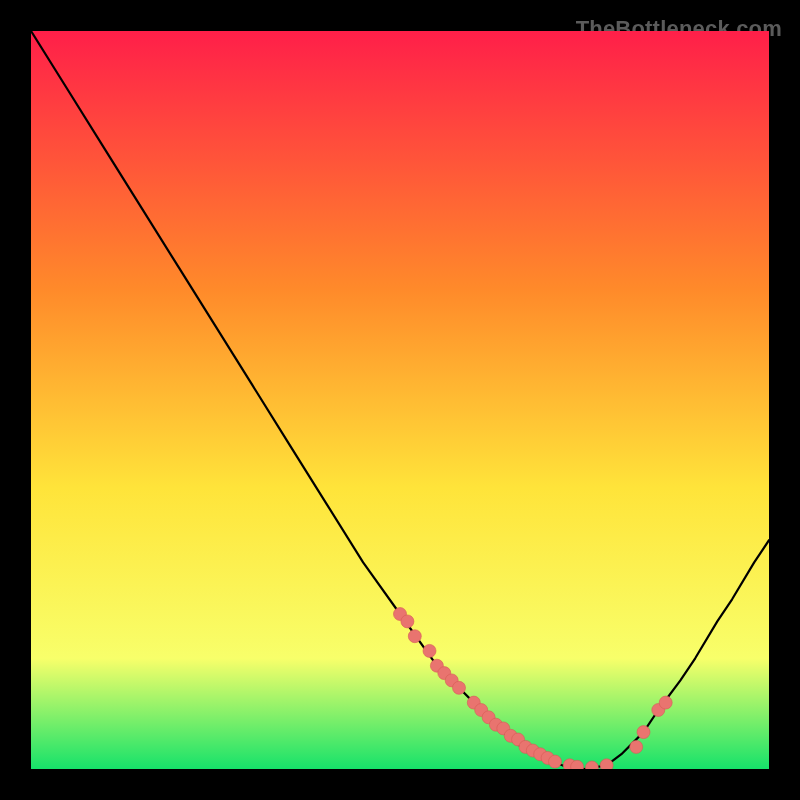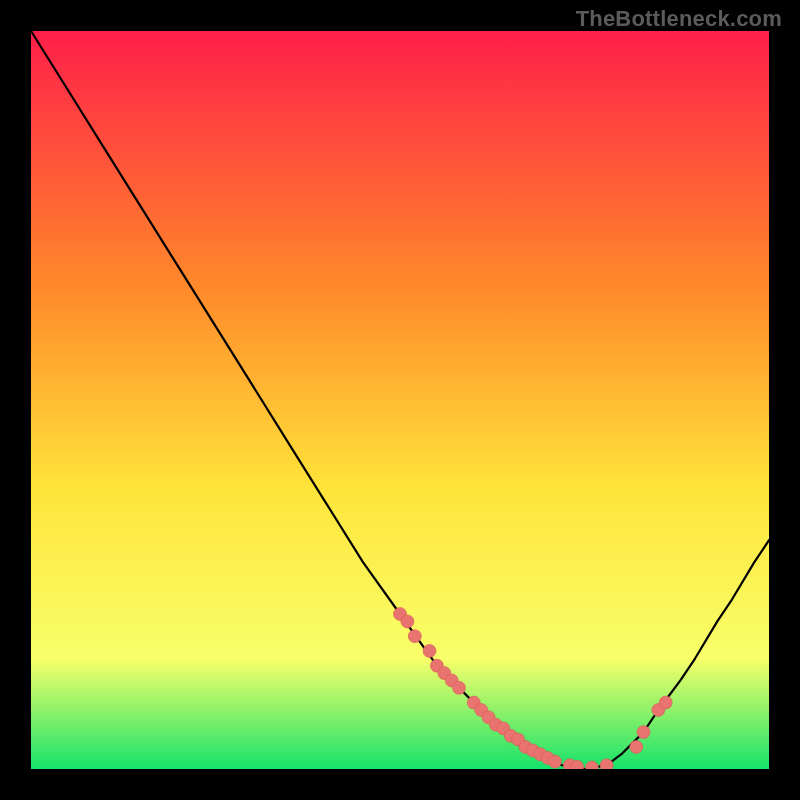--- a/index.html
+++ b/index.html
@@ -4,21 +4,21 @@
 <style>
   * { margin: 0; padding: 0; box-sizing: border-box; }
   html, body { width: 800px; height: 800px; background: #000; overflow: hidden; }
   .frame {
     position: absolute;
     left: 0; top: 0; width: 800px; height: 800px;
     background: #000;
   }
   .watermark {
     position: absolute;
-    top: 6px; right: 18px;
+    top: 16px; right: 18px;
     font-family: Arial, Helvetica, sans-serif;
     font-size: 22px;
     font-weight: 600;
     color: #5b5b5b;
     letter-spacing: 0.2px;
   }
   .plot {
     position: absolute;
     left: 31px; top: 31px;
     width: 738px; height: 738px;

